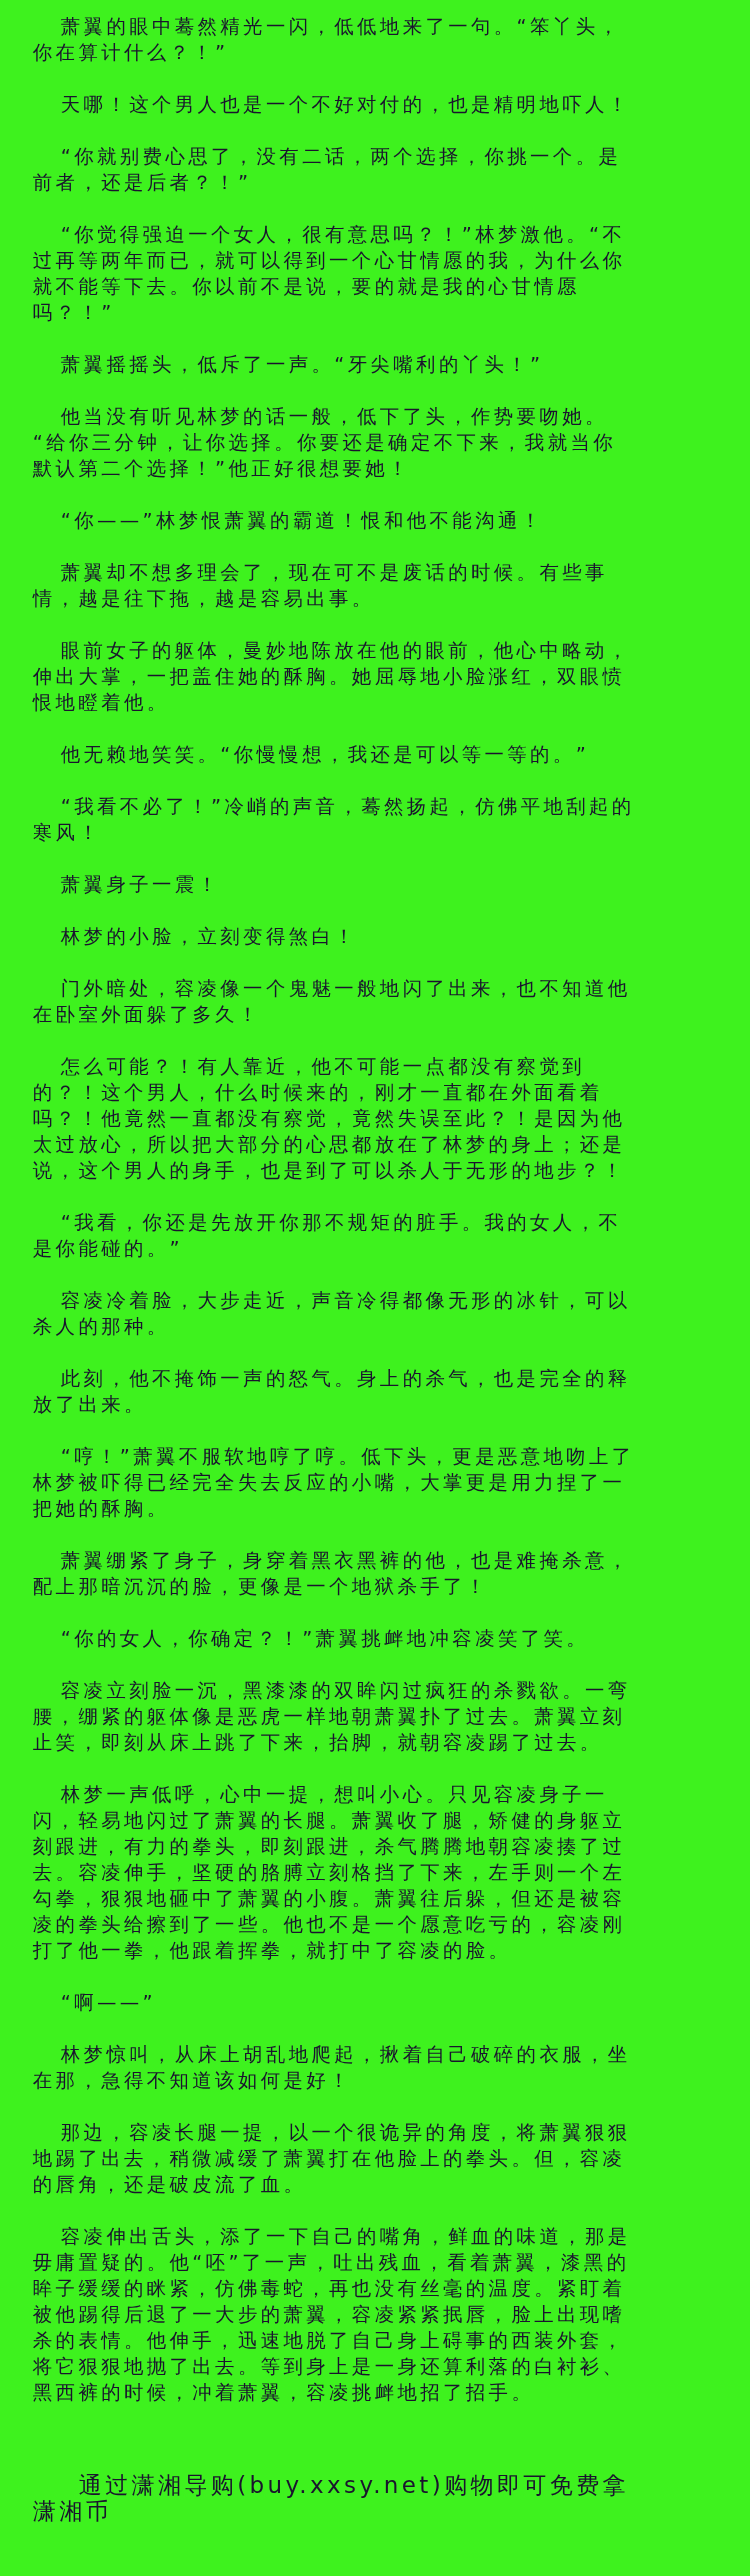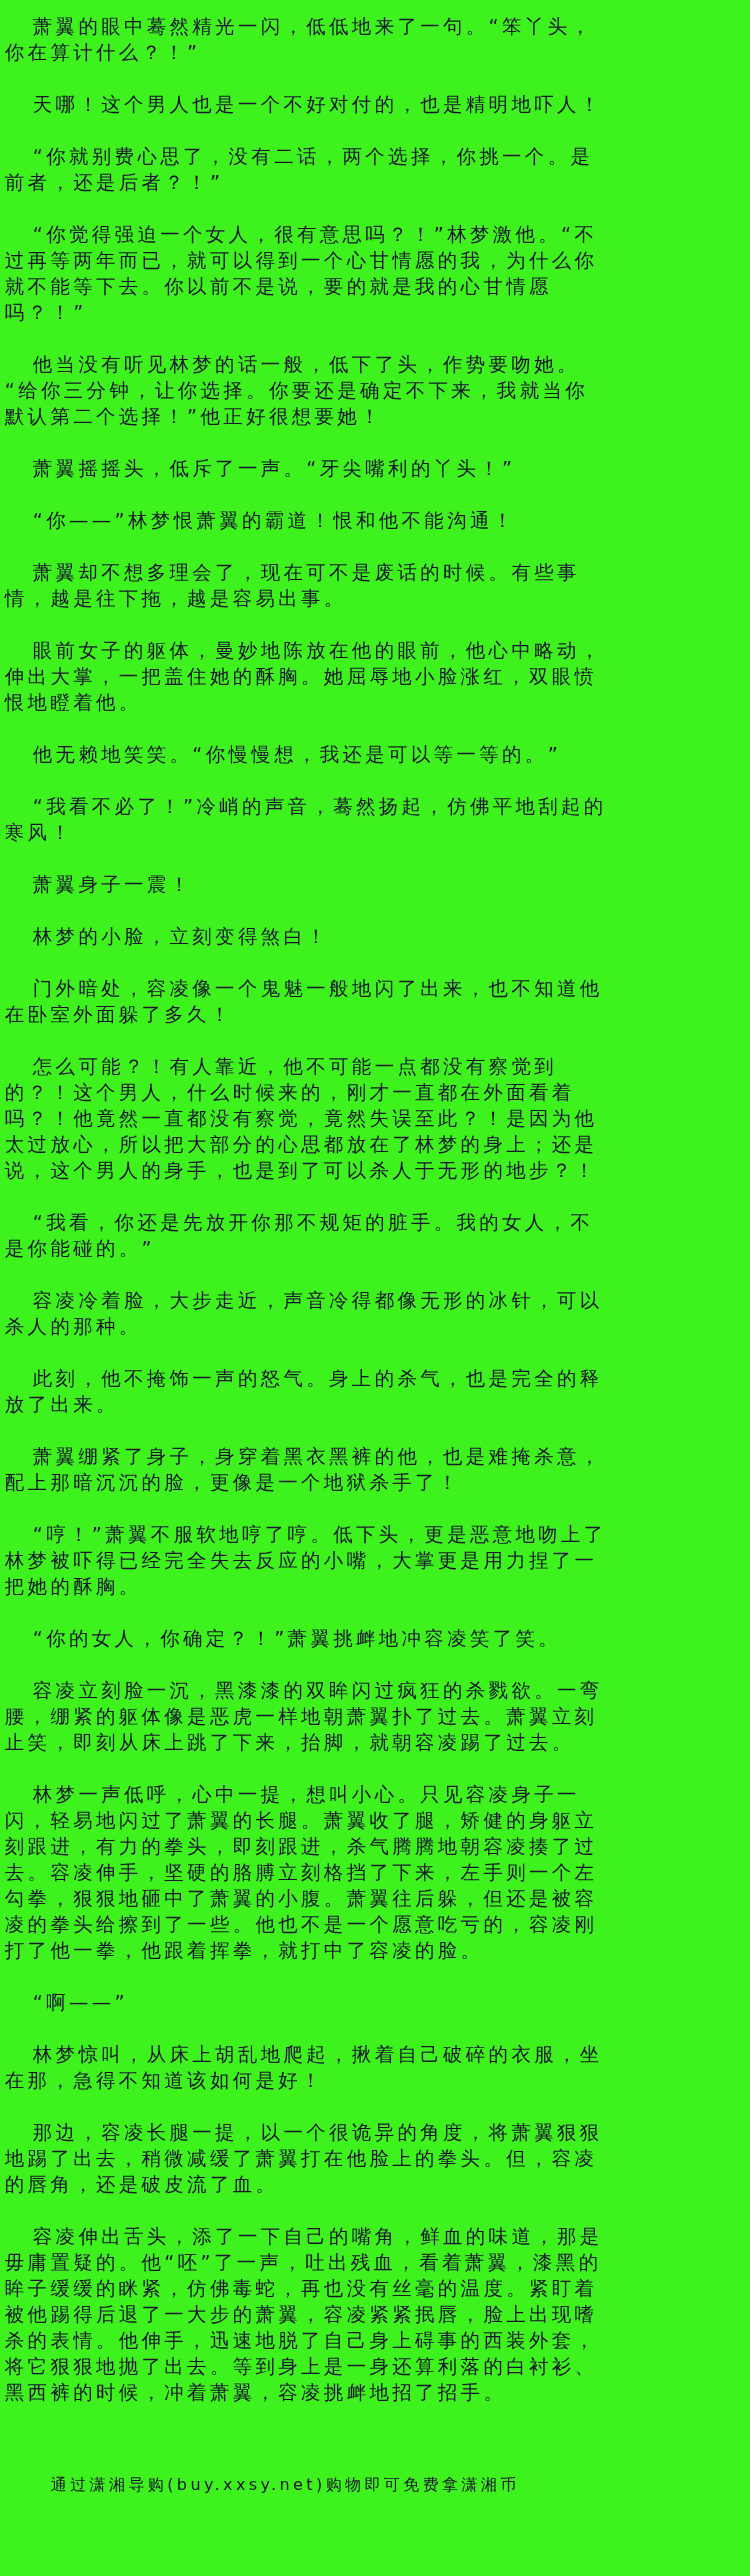--- a/index.html
+++ b/index.html
@@ -12,62 +12,63 @@
   .page {
     position: relative;
     width: 612px;
     height: 2576px;
     background: var(--bg);
     box-sizing: border-box;
     padding: 13.6px 3.9px 0 4.8px;
     overflow: hidden;
     font-family: "DejaVu Sans", sans-serif;
     color: var(--fg);
+    margin-left: 28px;
   }
   .para {
     font-size: 19.4px;
     line-height: 26px;
     letter-spacing: 3.4px;
     text-indent: 28px;
     margin: 0 0 26px 0;
     word-break: break-all;
   }
   .footer-line {
-    font-size: 16px;
+    font-size: 23px;
     line-height: 26px;
     letter-spacing: 3.4px;
     text-indent: 46px;
     margin: 66px 0 0 0;
     word-break: break-all;
   }
 </style>
 </head>
 <body>
 
 <div class="page">
   <div class="para">萧翼的眼中蓦然精光一闪，低低地来了一句。“笨丫头，你在算计什么？！”</div>
   <div class="para">天哪！这个男人也是一个不好对付的，也是精明地吓人！</div>
   <div class="para">“你就别费心思了，没有二话，两个选择，你挑一个。是前者，还是后者？！”</div>
   <div class="para">“你觉得强迫一个女人，很有意思吗？！”林梦激他。“不过再等两年而已，就可以得到一个心甘情愿的我，为什么你就不能等下去。你以前不是说，要的就是我的心甘情愿吗？！”</div>
+  <div class="para">萧翼摇摇头，低斥了一声。“牙尖嘴利的丫头！”</div>
   <div class="para">他当没有听见林梦的话一般，低下了头，作势要吻她。“给你三分钟，让你选择。你要还是确定不下来，我就当你默认第二个选择！”他正好很想要她！</div>
-  <div class="para">萧翼摇摇头，低斥了一声。“牙尖嘴利的丫头！”</div>
   <div class="para">“你——”林梦恨萧翼的霸道！恨和他不能沟通！</div>
   <div class="para">萧翼却不想多理会了，现在可不是废话的时候。有些事情，越是往下拖，越是容易出事。</div>
   <div class="para">眼前女子的躯体，曼妙地陈放在他的眼前，他心中略动，伸出大掌，一把盖住她的酥胸。她屈辱地小脸涨红，双眼愤恨地瞪着他。</div>
   <div class="para">他无赖地笑笑。“你慢慢想，我还是可以等一等的。”</div>
   <div class="para">“我看不必了！”冷峭的声音，蓦然扬起，仿佛平地刮起的寒风！</div>
   <div class="para">萧翼身子一震！</div>
   <div class="para">林梦的小脸，立刻变得煞白！</div>
   <div class="para">门外暗处，容凌像一个鬼魅一般地闪了出来，也不知道他在卧室外面躲了多久！</div>
   <div class="para">怎么可能？！有人靠近，他不可能一点都没有察觉到的？！这个男人，什么时候来的，刚才一直都在外面看着吗？！他竟然一直都没有察觉，竟然失误至此？！是因为他太过放心，所以把大部分的心思都放在了林梦的身上；还是说，这个男人的身手，也是到了可以杀人于无形的地步？！</div>
   <div class="para">“我看，你还是先放开你那不规矩的脏手。我的女人，不是你能碰的。”</div>
   <div class="para">容凌冷着脸，大步走近，声音冷得都像无形的冰针，可以杀人的那种。</div>
   <div class="para">此刻，他不掩饰一声的怒气。身上的杀气，也是完全的释放了出来。</div>
+  <div class="para">“哼！”萧翼不服软地哼了哼。低下头，更是恶意地吻上了林梦被吓得已经完全失去反应的小嘴，大掌更是用力捏了一把她的酥胸。</div>
   <div class="para">萧翼绷紧了身子，身穿着黑衣黑裤的他，也是难掩杀意，配上那暗沉沉的脸，更像是一个地狱杀手了！</div>
-  <div class="para">“哼！”萧翼不服软地哼了哼。低下头，更是恶意地吻上了林梦被吓得已经完全失去反应的小嘴，大掌更是用力捏了一把她的酥胸。</div>
   <div class="para">“你的女人，你确定？！”萧翼挑衅地冲容凌笑了笑。</div>
   <div class="para">容凌立刻脸一沉，黑漆漆的双眸闪过疯狂的杀戮欲。一弯腰，绷紧的躯体像是恶虎一样地朝萧翼扑了过去。萧翼立刻止笑，即刻从床上跳了下来，抬脚，就朝容凌踢了过去。</div>
   <div class="para">林梦一声低呼，心中一提，想叫小心。只见容凌身子一闪，轻易地闪过了萧翼的长腿。萧翼收了腿，矫健的身躯立刻跟进，有力的拳头，即刻跟进，杀气腾腾地朝容凌揍了过去。容凌伸手，坚硬的胳膊立刻格挡了下来，左手则一个左勾拳，狠狠地砸中了萧翼的小腹。萧翼往后躲，但还是被容凌的拳头给擦到了一些。他也不是一个愿意吃亏的，容凌刚打了他一拳，他跟着挥拳，就打中了容凌的脸。</div>
   <div class="para">“啊——”</div>
   <div class="para">林梦惊叫，从床上胡乱地爬起，揪着自己破碎的衣服，坐在那，急得不知道该如何是好！</div>
   <div class="para">那边，容凌长腿一提，以一个很诡异的角度，将萧翼狠狠地踢了出去，稍微减缓了萧翼打在他脸上的拳头。但，容凌的唇角，还是破皮流了血。</div>
   <div class="para">容凌伸出舌头，添了一下自己的嘴角，鲜血的味道，那是毋庸置疑的。他“呸”了一声，吐出残血，看着萧翼，漆黑的眸子缓缓的眯紧，仿佛毒蛇，再也没有丝毫的温度。紧盯着被他踢得后退了一大步的萧翼，容凌紧紧抿唇，脸上出现嗜杀的表情。他伸手，迅速地脱了自己身上碍事的西装外套，将它狠狠地抛了出去。等到身上是一身还算利落的白衬衫、黑西裤的时候，冲着萧翼，容凌挑衅地招了招手。</div>
   <div class="footer-line">通过潇湘导购(buy.xxsy.net)购物即可免费拿潇湘币</div>
 </div>
 

